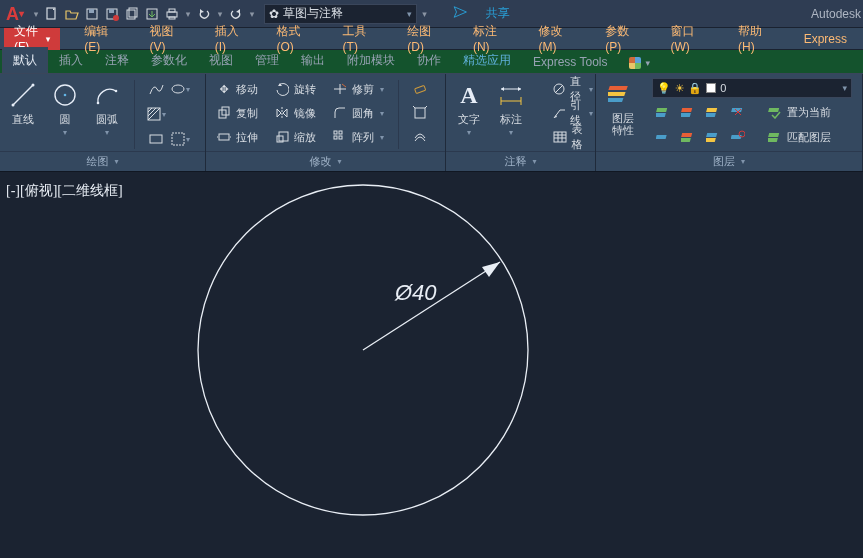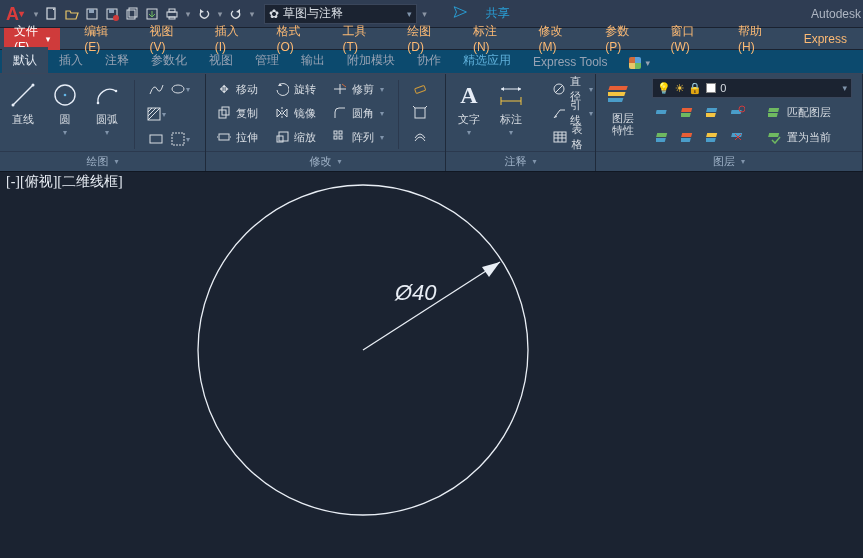--- a/index.html
+++ b/index.html
@@ -63,21 +63,21 @@
     display:flex; align-items:center; gap:4px;
     height:22px;
     cursor:pointer;
   }
   .menubar .menu-file::after { content:"▾"; font-size:9px; margin-left:2px;}
   .menubar .menu-item {
     padding: 0 12px; color:#fdba74; font-size:12px;
     cursor:pointer; height:22px; display:flex; align-items:center;
   }
   .ribbon-tabs {
-    height: 24px; background:#0c4a6e;
+    height: 24px; background:#14532d;
     display:flex; align-items:flex-end;
     padding: 0 2px; gap: 0;
     border-bottom:1px solid #3a465b;
   }
   .rtab {
     padding: 4px 10px 4px 10px;
     font-size:12px; color:#97a2b3;
     cursor:pointer;
     border:1px solid transparent;
     border-bottom:none;
@@ -138,21 +138,21 @@
   .layer-dd .bulb { color:#f4c542; font-size:11px;}
   .layer-dd .sun { color:#f4c542; font-size:11px;}
   .layer-dd .lock { color:#4a77b5; font-size:11px;}
   .layer-dd .sq { width:10px; height:10px; background:#fff; border:1px solid #888;}
   .layer-dd .caret { margin-left:auto; font-size:9px; color:#8094ab;}
   .canvas-area {
     position:absolute; top: 172px; left:0; right:0; bottom:0;
     background:#1b2331;
   }
   .viewport-label {
-    position:absolute; top: 1px; left: 6px;
+    position:absolute; top: 10px; left: 6px;
     font-size:14px; color:#e9eef5;
     font-family: SimSun, serif;
   }
   .drawing-svg {
     position:absolute; top:0; left:0; width:100%; height:100%;
   }
   .dim-text { fill:#e9eef5; font-size:22px; font-style:italic; font-family: Arial, sans-serif; }
 </style>
 </head>
 <body>
@@ -550,87 +550,87 @@
           <span class="sun">☀</span>
           <span class="lock">🔒</span>
           <span class="sq"></span>
           <span>0</span>
           <span class="caret">▾</span>
         </div>
         <div class="row" style="gap:14px;">
           <div class="row" style="gap:3px;">
             <div class="iconbtn">
                 <svg width="14" height="14">
-                  <rect x="2" y="5" width="10" height="4" fill="#4a9dc9" transform="skewX(-15)"></rect>
+                  <rect x="2" y="3" width="10" height="4" fill="#6fb960" transform="skewX(-15)"></rect>
+                  <rect x="2" y="8" width="10" height="4" fill="#4a9dc9" transform="skewX(-15)"></rect>
                 </svg>
               </div>
             <div class="iconbtn">
                 <svg width="14" height="14">
                   <rect x="2" y="3" width="10" height="4" fill="#e85f36" transform="skewX(-15)"></rect>
-                  <rect x="2" y="8" width="10" height="4" fill="#6fb960" transform="skewX(-15)"></rect>
+                  <rect x="2" y="8" width="10" height="4" fill="#4a9dc9" transform="skewX(-15)"></rect>
+                </svg>
+              </div>
+            <div class="iconbtn">
+                <svg width="14" height="14">
+                  <rect x="2" y="3" width="10" height="4" fill="#f4c542" transform="skewX(-15)"></rect>
+                  <rect x="2" y="8" width="10" height="4" fill="#4a9dc9" transform="skewX(-15)"></rect>
                 </svg>
               </div>
             <div class="iconbtn">
                 <svg width="14" height="14">
                   <rect x="2" y="3" width="10" height="4" fill="#4a9dc9" transform="skewX(-15)"></rect>
-                  <rect x="2" y="8" width="10" height="4" fill="#f4c542" transform="skewX(-15)"></rect>
-                </svg>
-              </div>
-            <div class="iconbtn">
-                <svg width="14" height="14">
-                  <rect x="2" y="5" width="10" height="4" fill="#4a9dc9" transform="skewX(-15)"></rect>
-                  <circle cx="11" cy="4" r="3" stroke="#cf3b3c" fill="none"></circle>
+                  <path d="M4 4 L10 10 M10 4 L4 10" stroke="#cf3b3c"></path>
                 </svg>
               </div>
           </div>
           <div class="smbtn">
               <span class="si">
                 <svg width="14" height="14">
                   <rect x="2" y="3" width="10" height="4" fill="#6fb960" transform="skewX(-15)"></rect>
-                  <rect x="2" y="8" width="10" height="4" fill="#6fb960" transform="skewX(-15)"></rect>
+                  <path d="M4 10 L7 13 L12 7" stroke="#6fb960" fill="none" stroke-width="1.5"></path>
                 </svg>
               </span>
-              <span>匹配图层</span>
+              <span>置为当前</span>
             </div>
         </div>
         <div class="row" style="gap:14px;">
           <div class="row" style="gap:3px;">
             <div class="iconbtn">
                 <svg width="14" height="14">
-                  <rect x="2" y="3" width="10" height="4" fill="#6fb960" transform="skewX(-15)"></rect>
-                  <rect x="2" y="8" width="10" height="4" fill="#4a9dc9" transform="skewX(-15)"></rect>
+                  <rect x="2" y="5" width="10" height="4" fill="#4a9dc9" transform="skewX(-15)"></rect>
                 </svg>
               </div>
             <div class="iconbtn">
                 <svg width="14" height="14">
                   <rect x="2" y="3" width="10" height="4" fill="#e85f36" transform="skewX(-15)"></rect>
-                  <rect x="2" y="8" width="10" height="4" fill="#4a9dc9" transform="skewX(-15)"></rect>
-                </svg>
-              </div>
-            <div class="iconbtn">
-                <svg width="14" height="14">
-                  <rect x="2" y="3" width="10" height="4" fill="#f4c542" transform="skewX(-15)"></rect>
-                  <rect x="2" y="8" width="10" height="4" fill="#4a9dc9" transform="skewX(-15)"></rect>
+                  <rect x="2" y="8" width="10" height="4" fill="#6fb960" transform="skewX(-15)"></rect>
                 </svg>
               </div>
             <div class="iconbtn">
                 <svg width="14" height="14">
                   <rect x="2" y="3" width="10" height="4" fill="#4a9dc9" transform="skewX(-15)"></rect>
-                  <path d="M4 4 L10 10 M10 4 L4 10" stroke="#cf3b3c"></path>
+                  <rect x="2" y="8" width="10" height="4" fill="#f4c542" transform="skewX(-15)"></rect>
+                </svg>
+              </div>
+            <div class="iconbtn">
+                <svg width="14" height="14">
+                  <rect x="2" y="5" width="10" height="4" fill="#4a9dc9" transform="skewX(-15)"></rect>
+                  <circle cx="11" cy="4" r="3" stroke="#cf3b3c" fill="none"></circle>
                 </svg>
               </div>
           </div>
           <div class="smbtn">
               <span class="si">
                 <svg width="14" height="14">
                   <rect x="2" y="3" width="10" height="4" fill="#6fb960" transform="skewX(-15)"></rect>
-                  <path d="M4 10 L7 13 L12 7" stroke="#6fb960" fill="none" stroke-width="1.5"></path>
+                  <rect x="2" y="8" width="10" height="4" fill="#6fb960" transform="skewX(-15)"></rect>
                 </svg>
               </span>
-              <span>置为当前</span>
+              <span>匹配图层</span>
             </div>
         </div>
       </div>
     </div>
     <div class="panel-title">
         <span>图层</span>
       </div>
   </div>
 </div>
 

